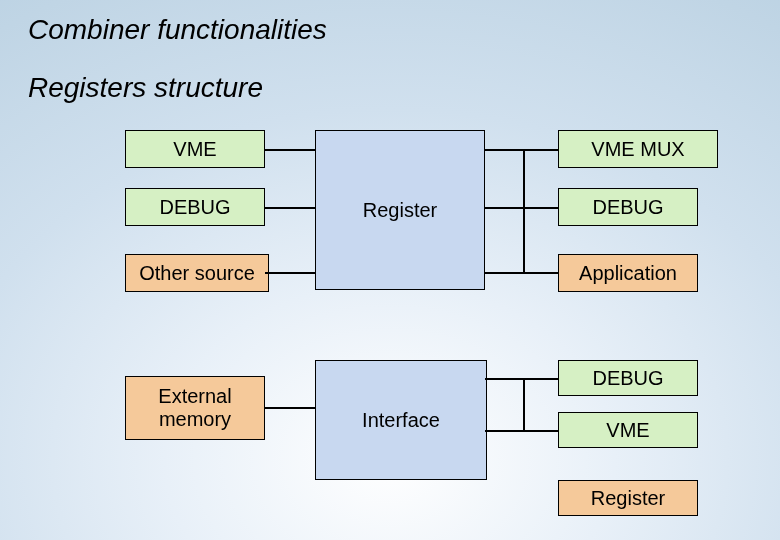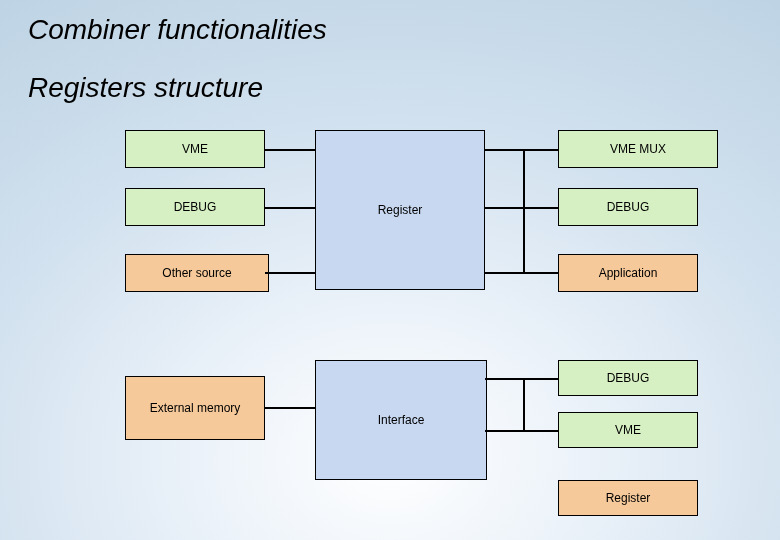--- a/index.html
+++ b/index.html
@@ -23,21 +23,21 @@
     position: absolute;
     top: 72px;
     left: 28px;
     font-size: 28px;
     font-style: italic;
     color: #000;
   }
   .box {
     position: absolute;
     border: 1px solid #000;
-    font-size: 12px;
+    font-size: 20px;
     display: flex;
     align-items: center;
     justify-content: center;
     text-align: center;
   }
   .green { background: #d6f0c4; }
   .orange { background: #f5c99a; }
   .blue { background: #c8d8f0; }
   .line { position: absolute; background: #000; }
 </style>

